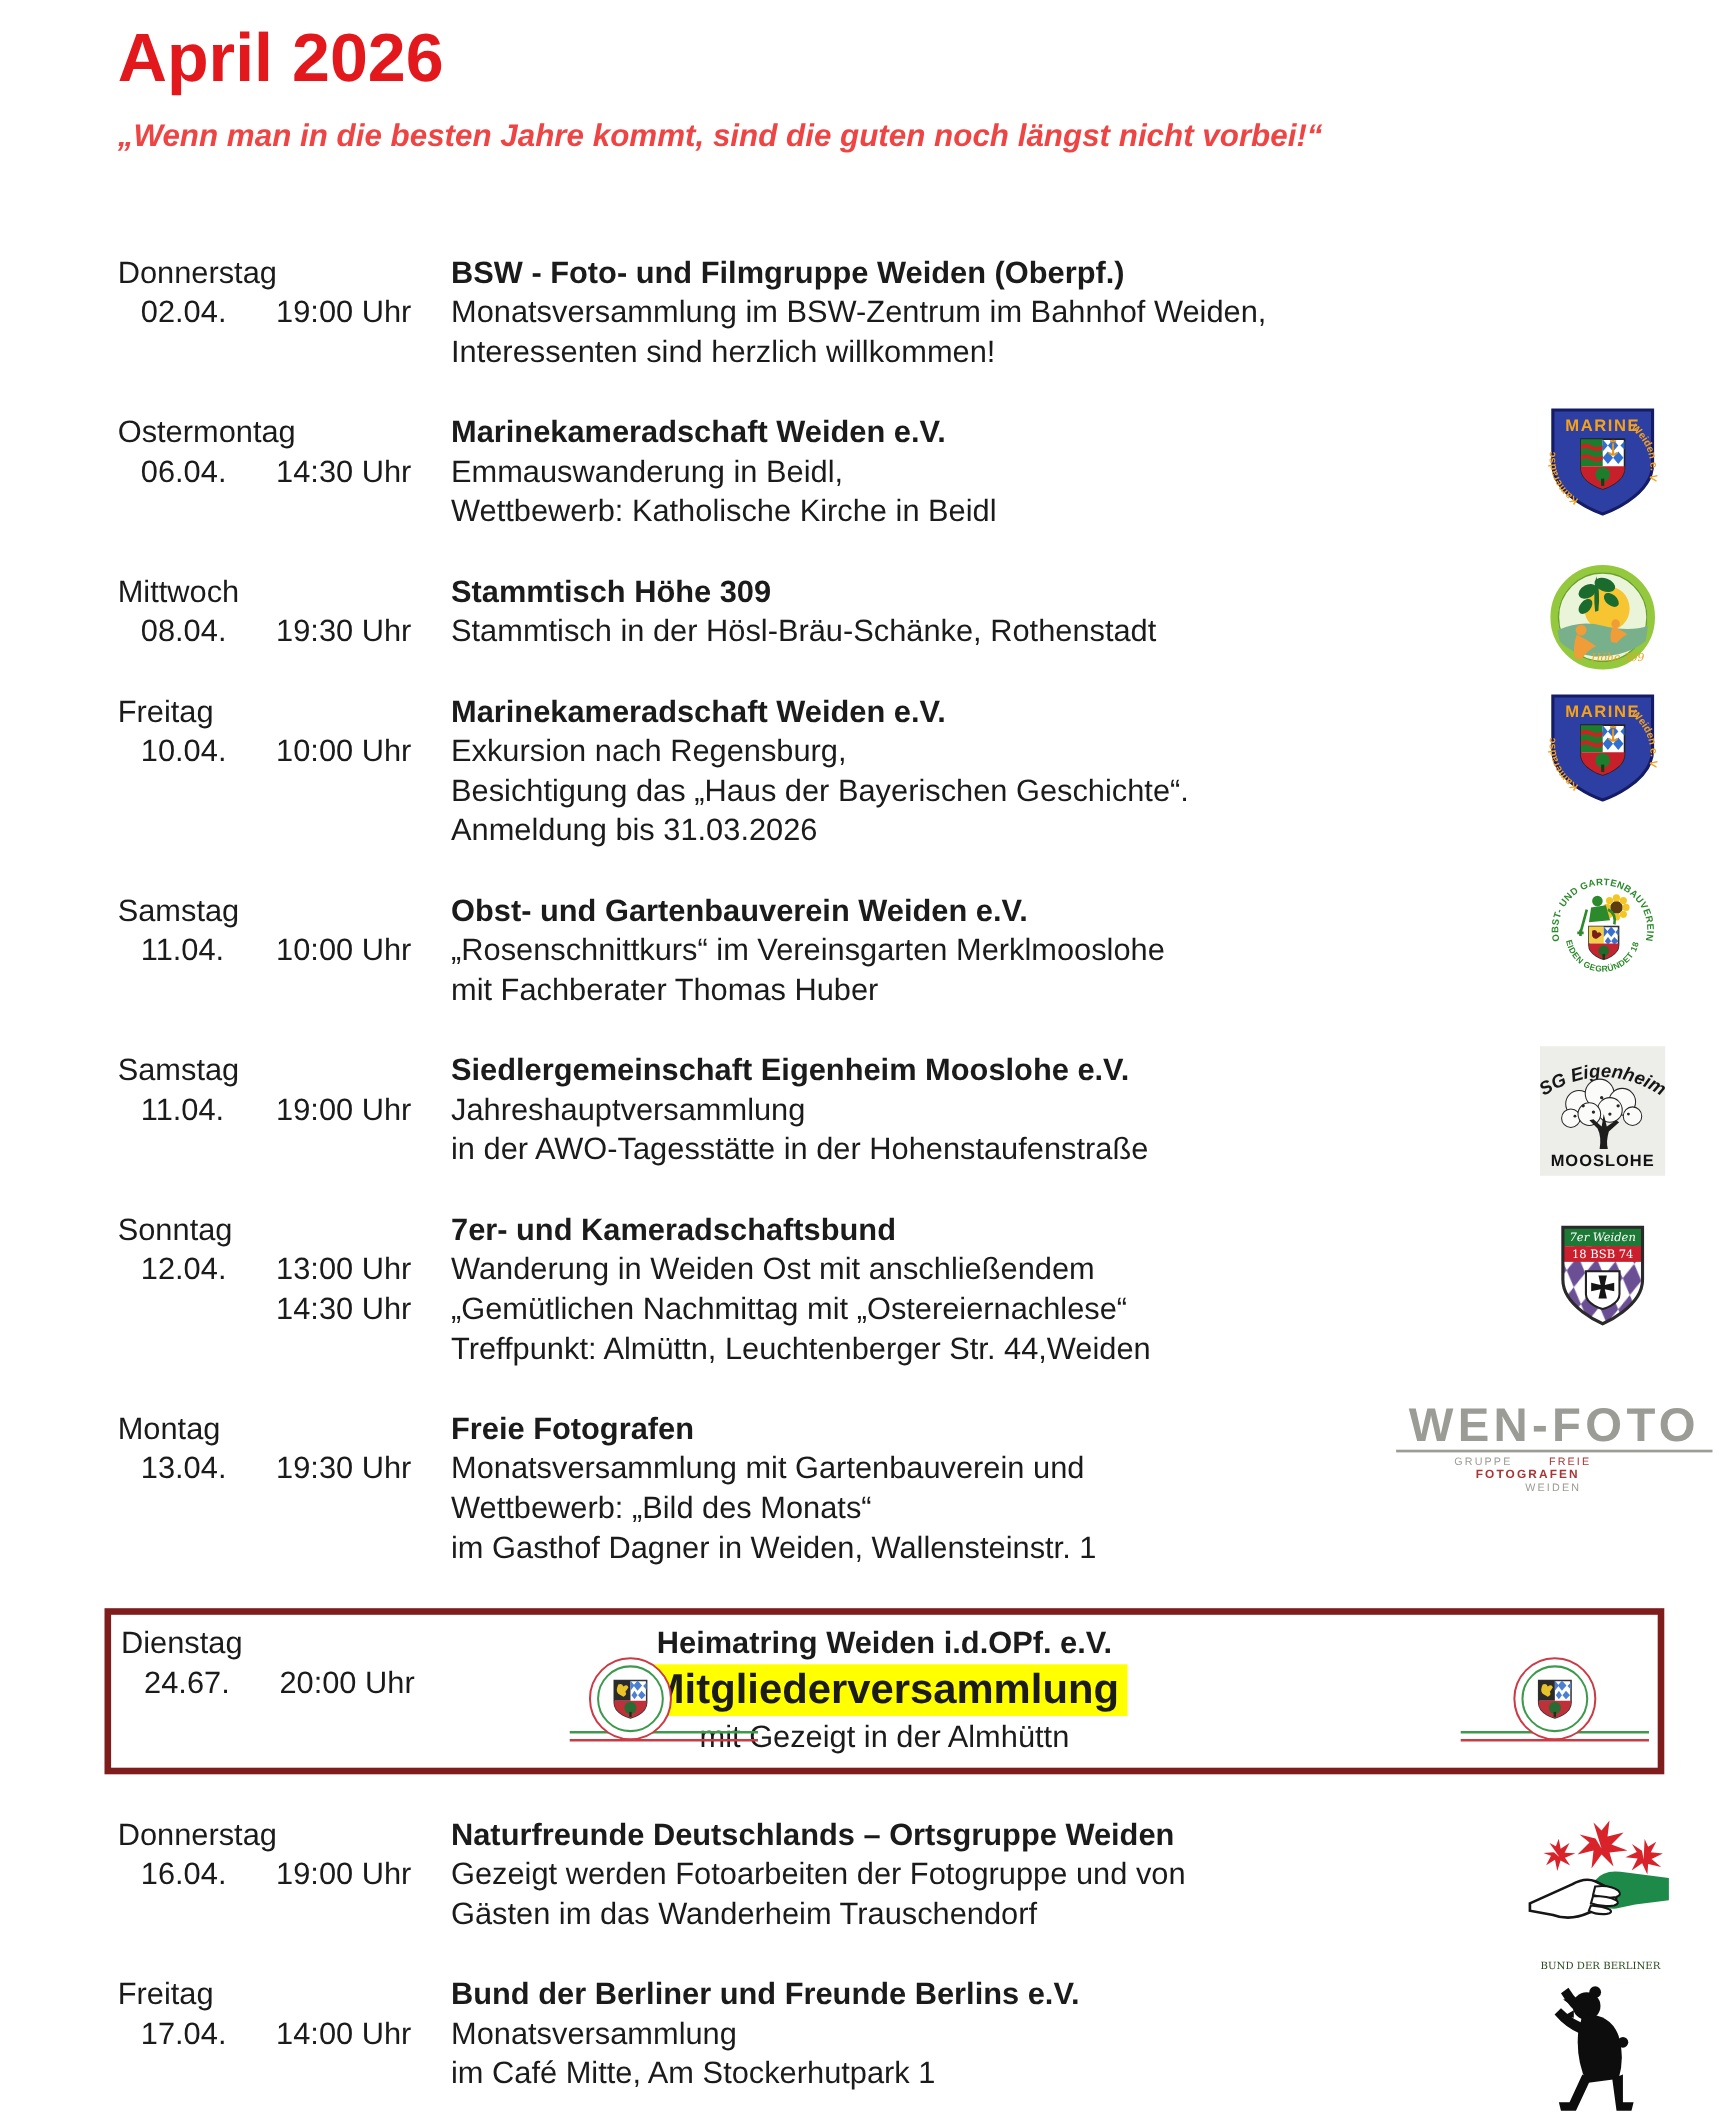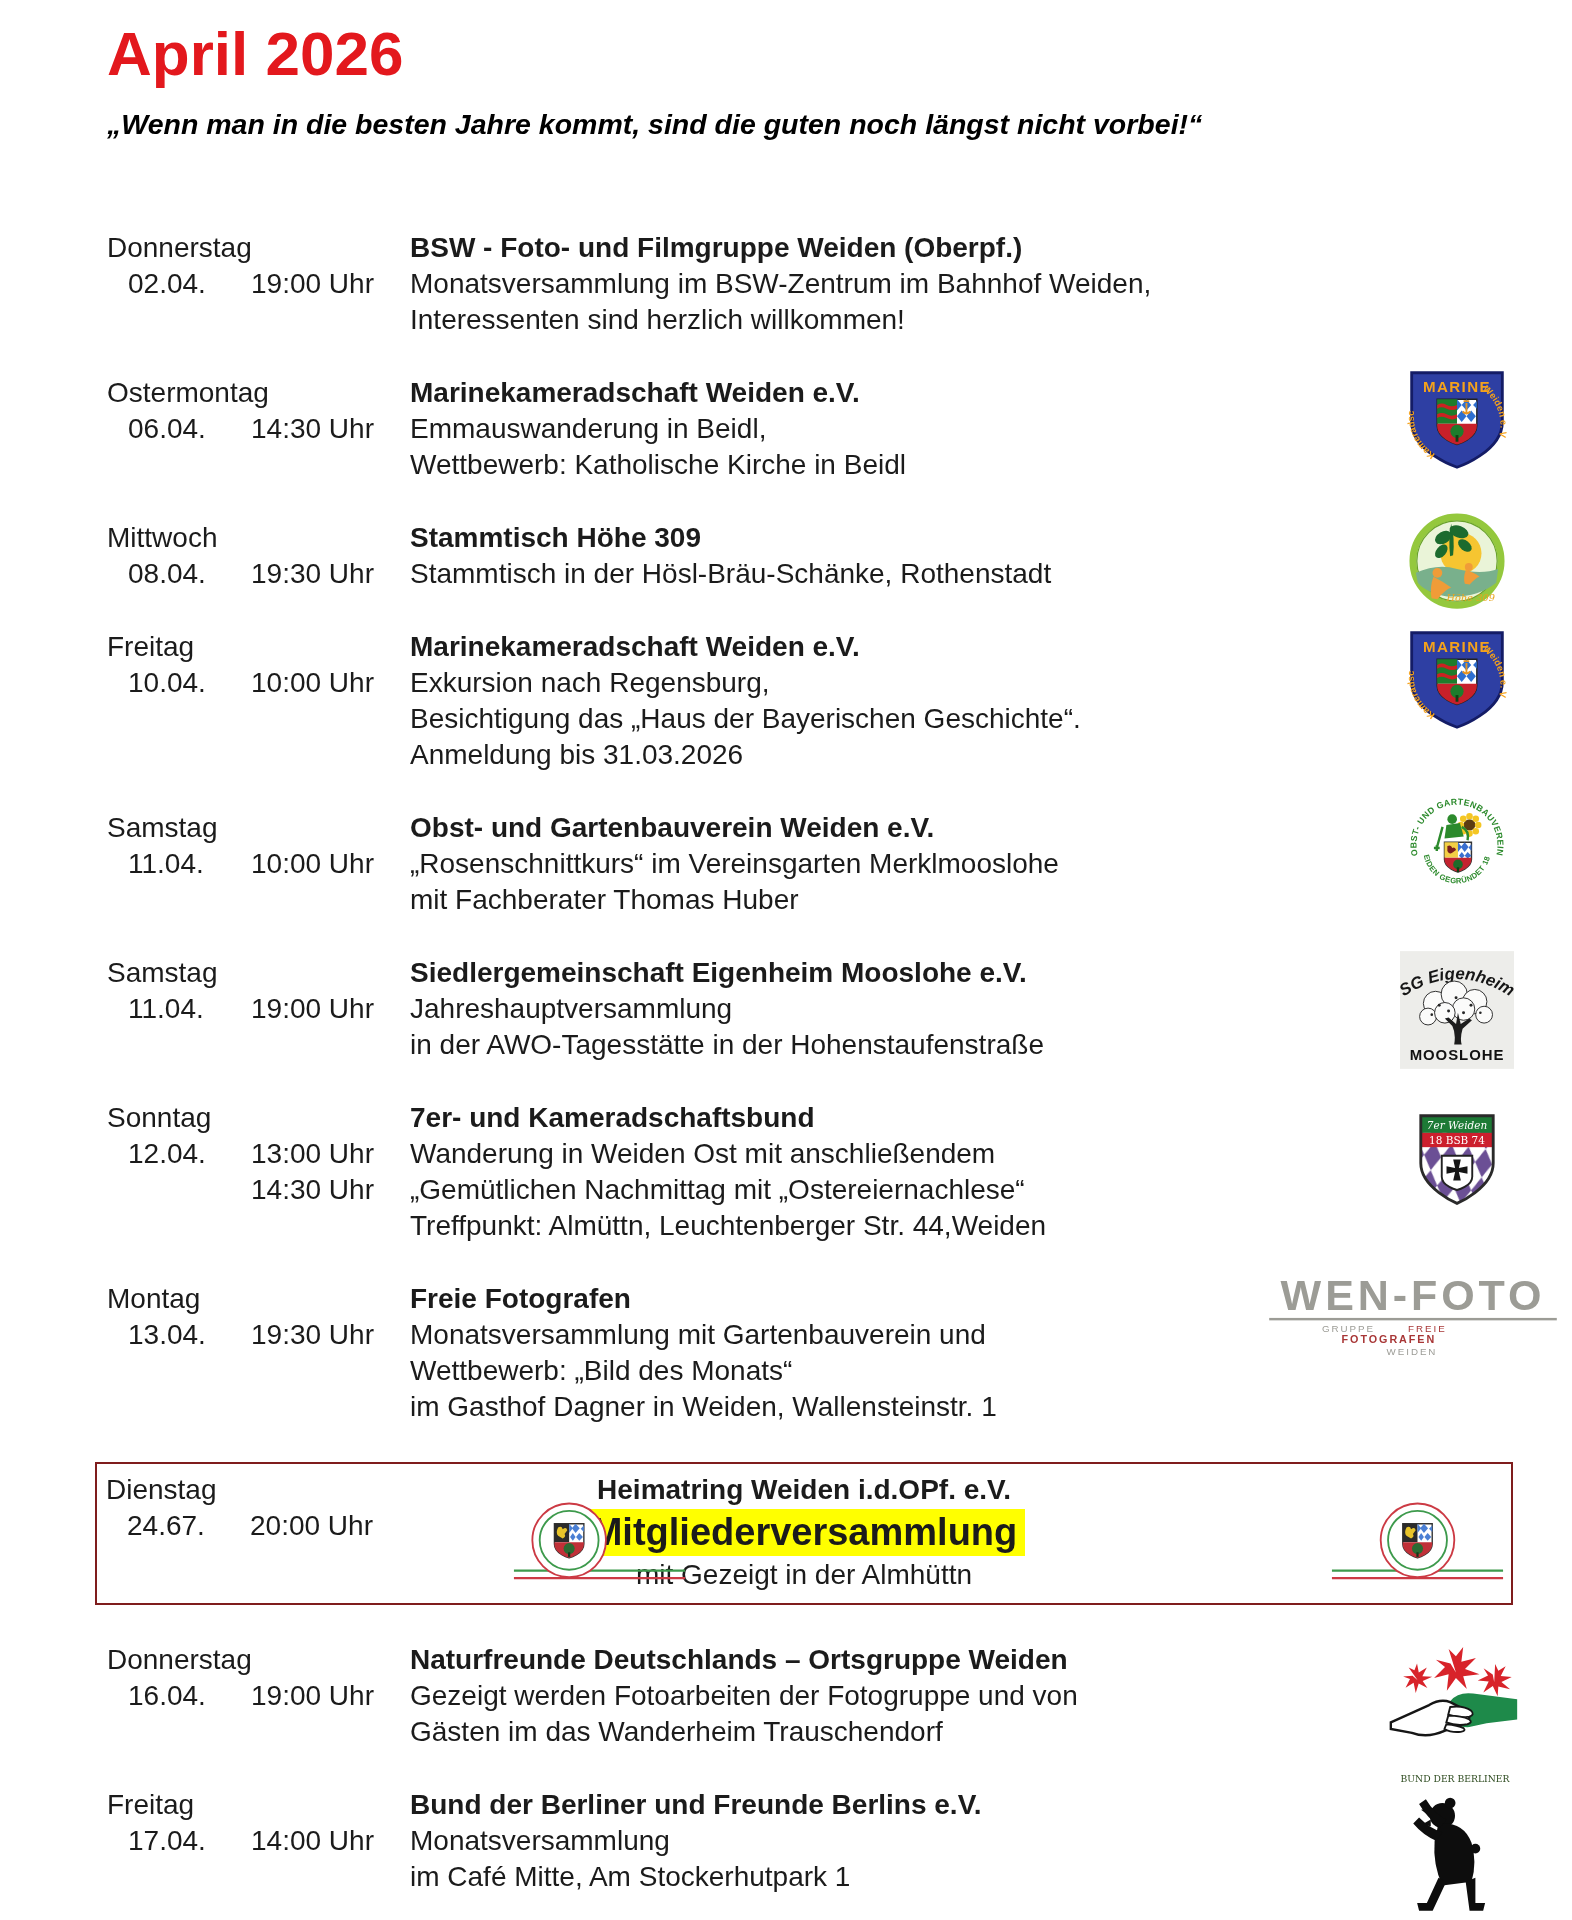--- a/index.html
+++ b/index.html
@@ -2,37 +2,37 @@
 <html><head>
 <meta charset="utf-8">
 <style>
   html,body{margin:0;padding:0;}
   body{
     width:1572px;height:1920px;background:#ffffff;position:relative;
     font-family:"Liberation Sans",sans-serif;color:#1b1b1b;overflow:hidden;
   }
   .page{padding:26px 0 0 107px;}
   .title{font-size:62px;line-height:56px;font-weight:bold;color:#e3181d;letter-spacing:0;}
-  .quote{margin-top:24px;font-size:28.5px;line-height:36px;font-weight:bold;font-style:italic;color:#000000;}
+  .quote{margin-top:24px;font-size:28.5px;line-height:36px;font-weight:bold;font-style:italic;color:#ef4444;}
   .events{margin-top:88px;}
   .event{
     position:relative;display:flex;align-items:flex-start;
     font-size:28px;line-height:36px;margin-bottom:37px;width:1465px;box-sizing:border-box;
   }
   .when{flex:0 0 303px;width:303px;}
   .dt{display:flex;margin-left:21px;}
   .date{width:123px;flex:0 0 123px;}
   .desc{flex:1 1 auto;min-width:0;}
   .org{font-weight:bold;}
   .logo{position:absolute;right:55px;top:-6px;width:120px;display:flex;justify-content:center;}
   .logo.wide{right:4px;width:310px;}
   .logo svg{display:block;}
   
   .event.boxed{
-    display:block;border:2px solid #7f1d1d;margin-left:-12px;width:1418px;
+    display:block;border:6px solid #7f1d1d;margin-left:-12px;width:1418px;
     padding:8px 0 10px;text-align:center;
   }
   .boxed .when{position:absolute;left:9px;top:8px;text-align:left;}
   .box-highlight{display:inline-block;background:#ffff00;font-weight:bold;font-size:38px;line-height:47px;padding:0 8px;margin:1px 0;}
   .box-sub{font-size:28px;line-height:36px;}
   .hr-logo-left{position:absolute;left:415px;bottom:4px;}
   .hr-logo-right{position:absolute;right:6px;bottom:4px;}
 </style>
 </head>
 <body>

